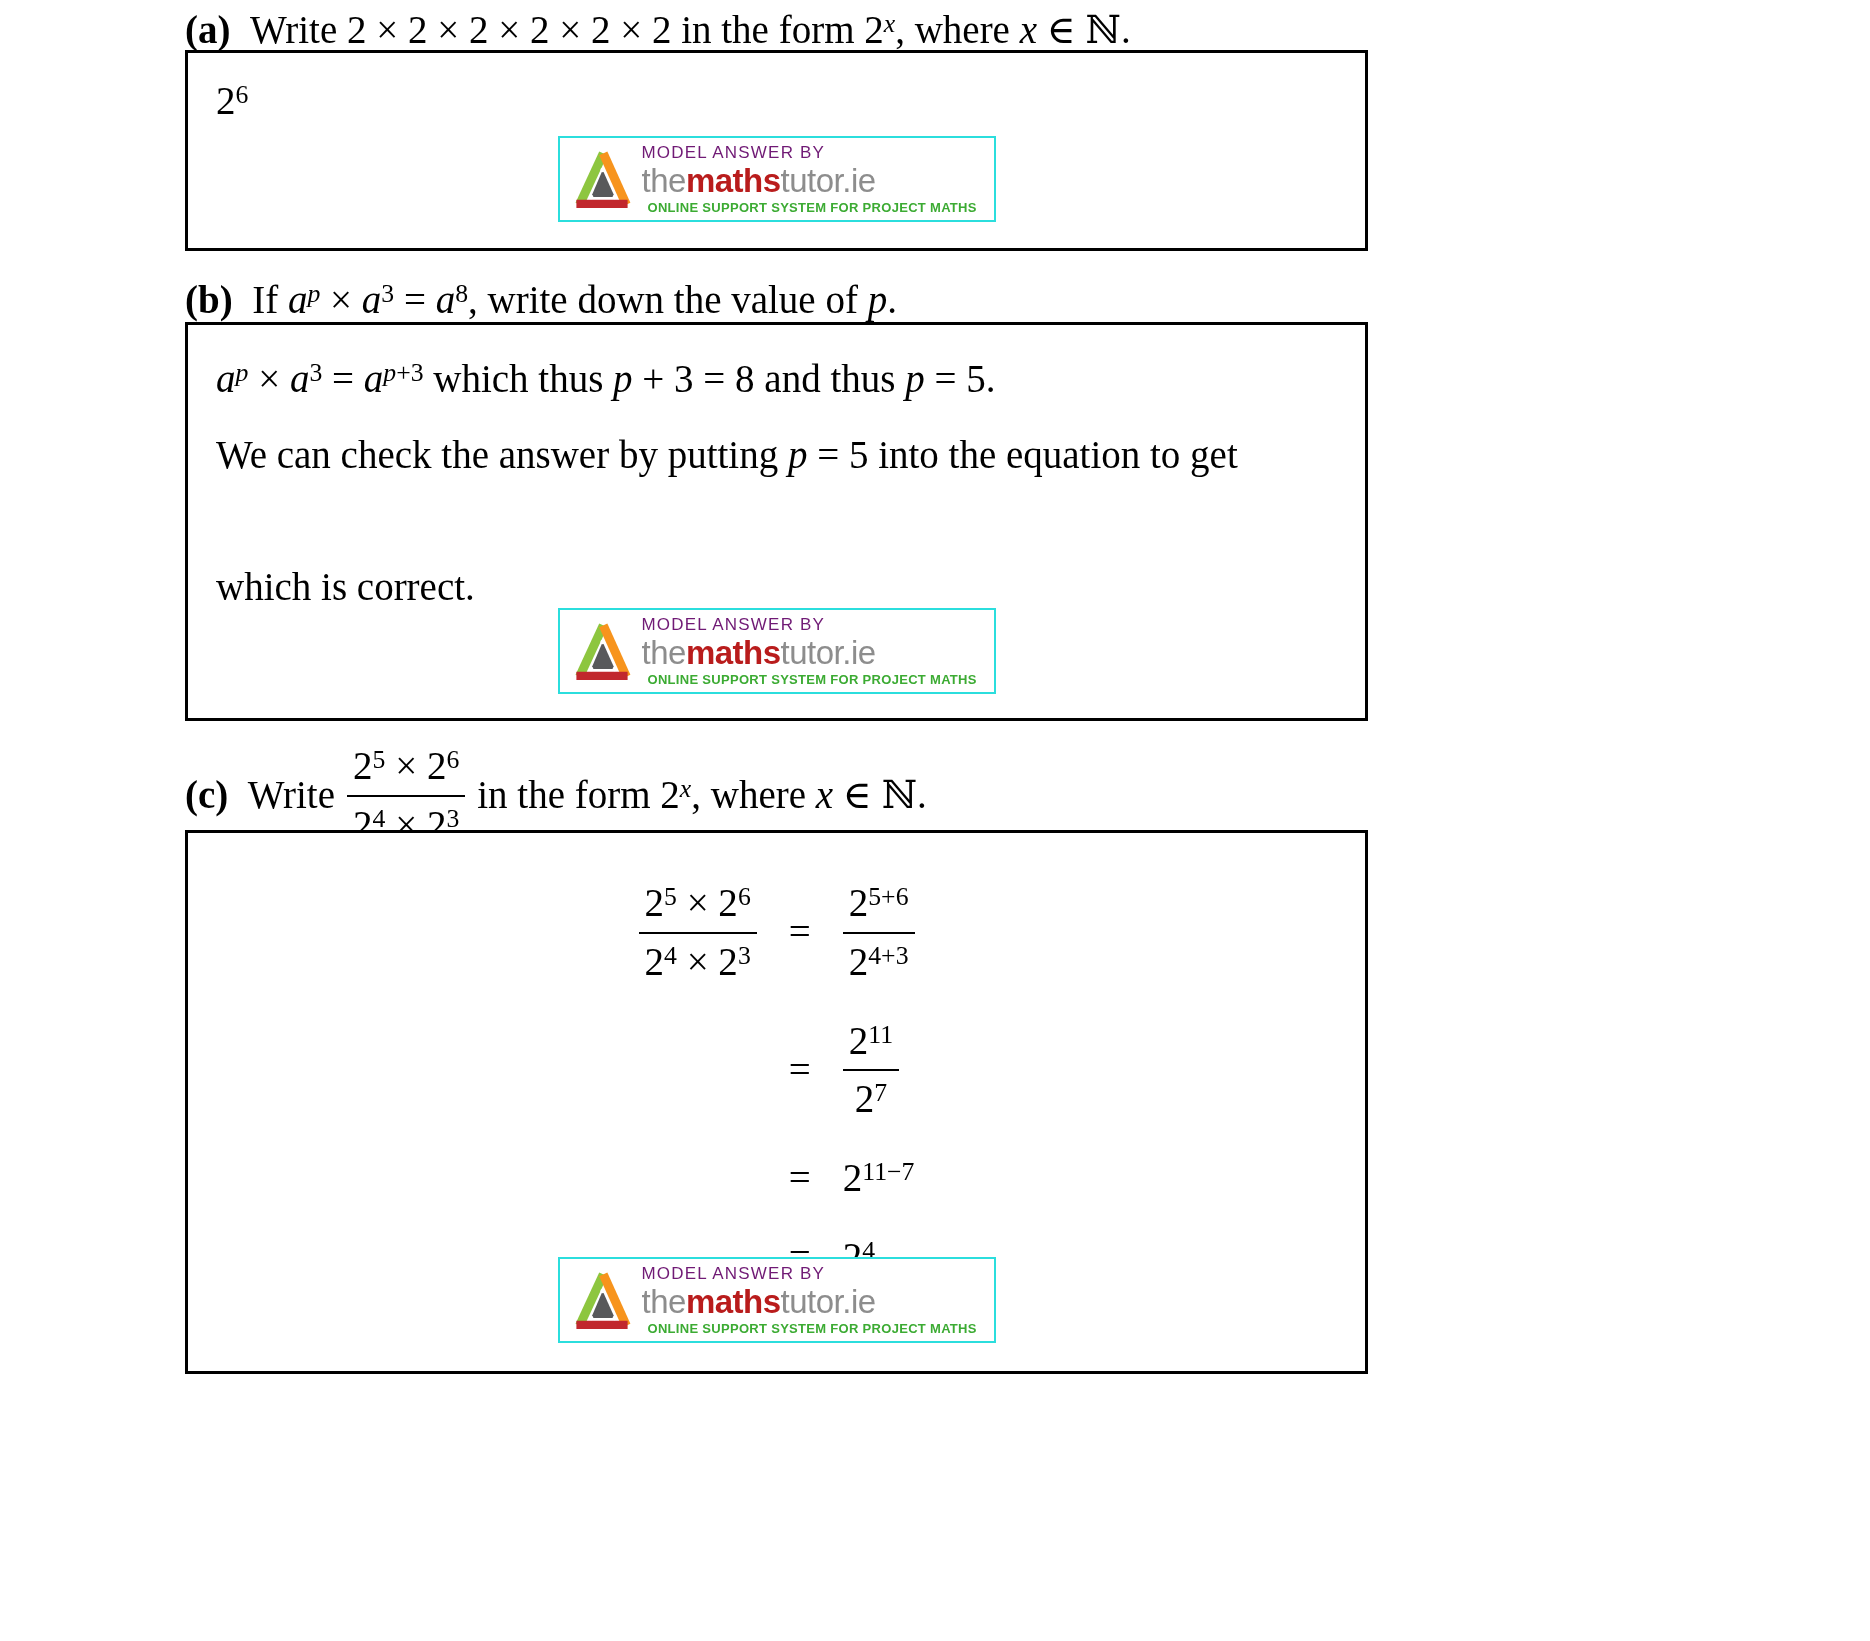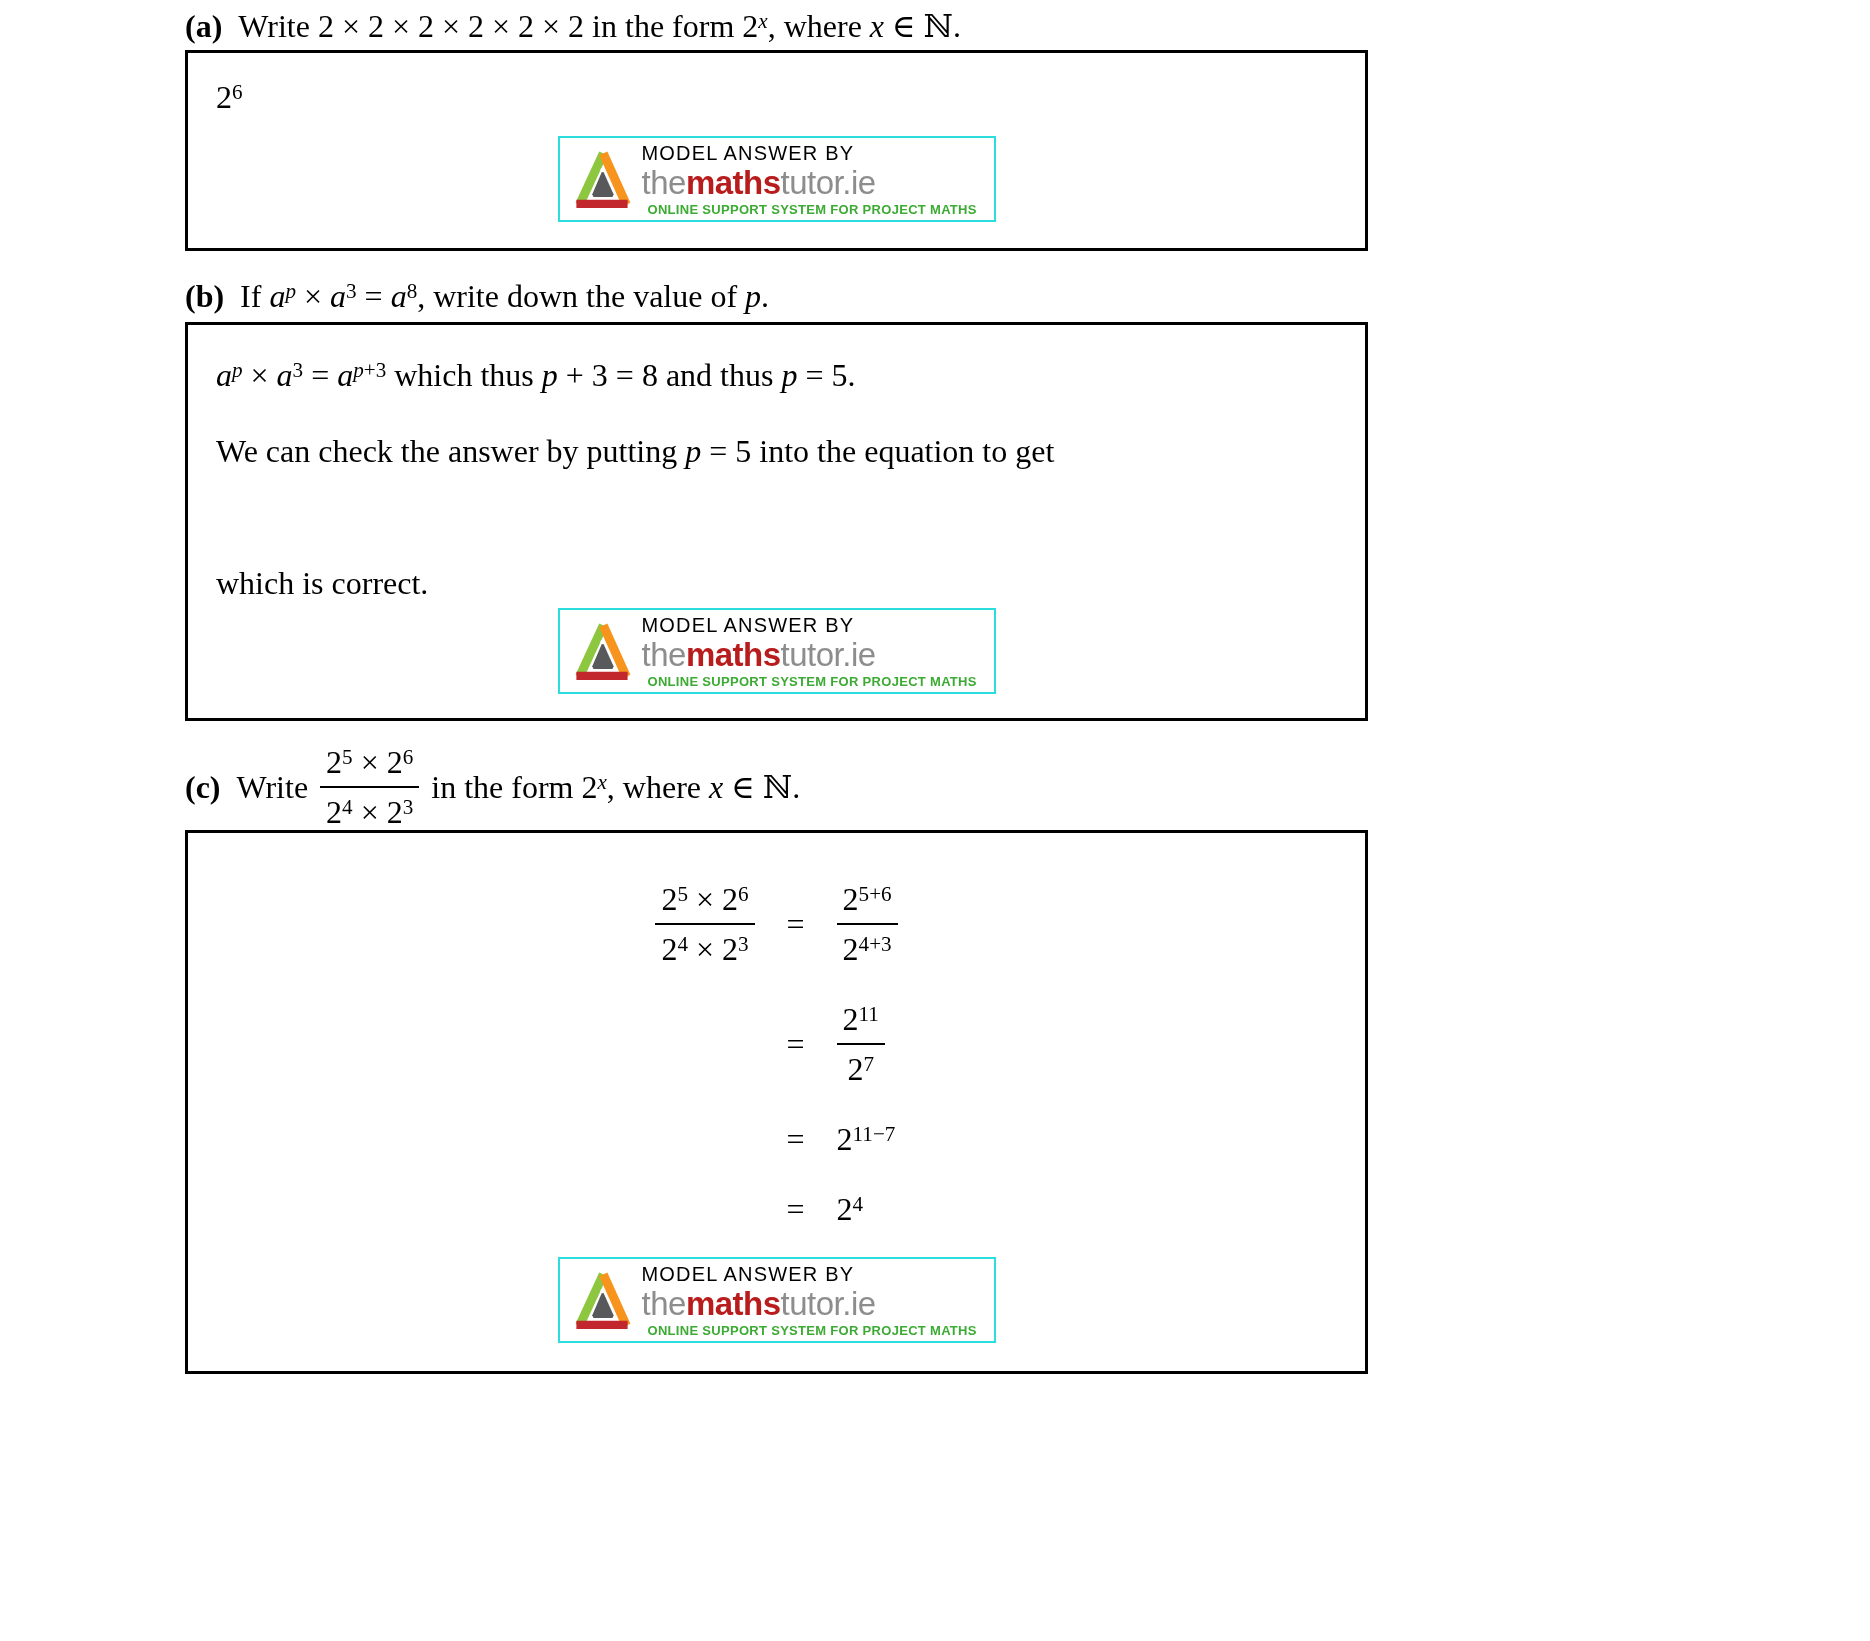--- a/index.html
+++ b/index.html
@@ -1,21 +1,21 @@
 <!DOCTYPE html>
 <html><head>
 <meta charset="utf-8">
 <style>
   html,body{margin:0;padding:0;}
   body{
     width:1870px;height:1641px;overflow:hidden;position:relative;
     background:#ffffff;color:#000;
     font-family:"Liberation Serif","DejaVu Serif","DejaVu Sans",serif;
   }
-  .math{font-size:32px;line-height:1.25;}
+  .math{font-size:39px;line-height:1.25;}
   sup{font-size:66%;line-height:0;vertical-align:0.42em;}
   .it{font-style:italic;}
   .bf{font-weight:700;}
 
   .question{position:absolute;left:185px;}
   .answer-box{position:absolute;left:185px;width:1177px;border:3px solid #000;background:#fff;}
   .inbox{position:absolute;}
   .center-line{position:absolute;left:0;right:0;text-align:center;}
 
   .frac{display:inline-flex;flex-direction:column;align-items:center;vertical-align:middle;text-align:center;}
@@ -27,21 +27,21 @@
     position:absolute;left:50%;transform:translateX(-50%);
     width:438px;height:86px;background:#fff;border:2px solid #2bdedd;
     display:flex;align-items:center;gap:8px;padding:3px 10px;box-sizing:border-box;
     font-family:"Liberation Sans","DejaVu Sans",sans-serif;
   }
   .logo-a{top:83px;}
   .logo-b{top:283px;}
   .logo-c{top:424px;}
   .logo-triangle{flex:0 0 auto;}
   .logo-text{display:flex;flex-direction:column;align-items:flex-start;line-height:1;}
-  .logo-model{color:#000000;font-size:20px;letter-spacing:1.2px;margin-bottom:3px;}
+  .logo-model{color:#701a75;font-size:17px;letter-spacing:1.2px;margin-bottom:3px;}
   .logo-brand{font-size:33px;color:#8d8d8d;margin-bottom:4px;letter-spacing:-0.5px;}
   .logo-brand .mid{font-weight:700;color:#b91c1c;}
   .logo-tag{color:#3cab33;font-weight:700;font-size:13px;margin-left:6px;letter-spacing:0.3px;}
 
   
   .q-a{top:6px;}
   .box-a{top:50px;height:195px;}
   .a-answer{left:28px;top:24px;}
 
   

